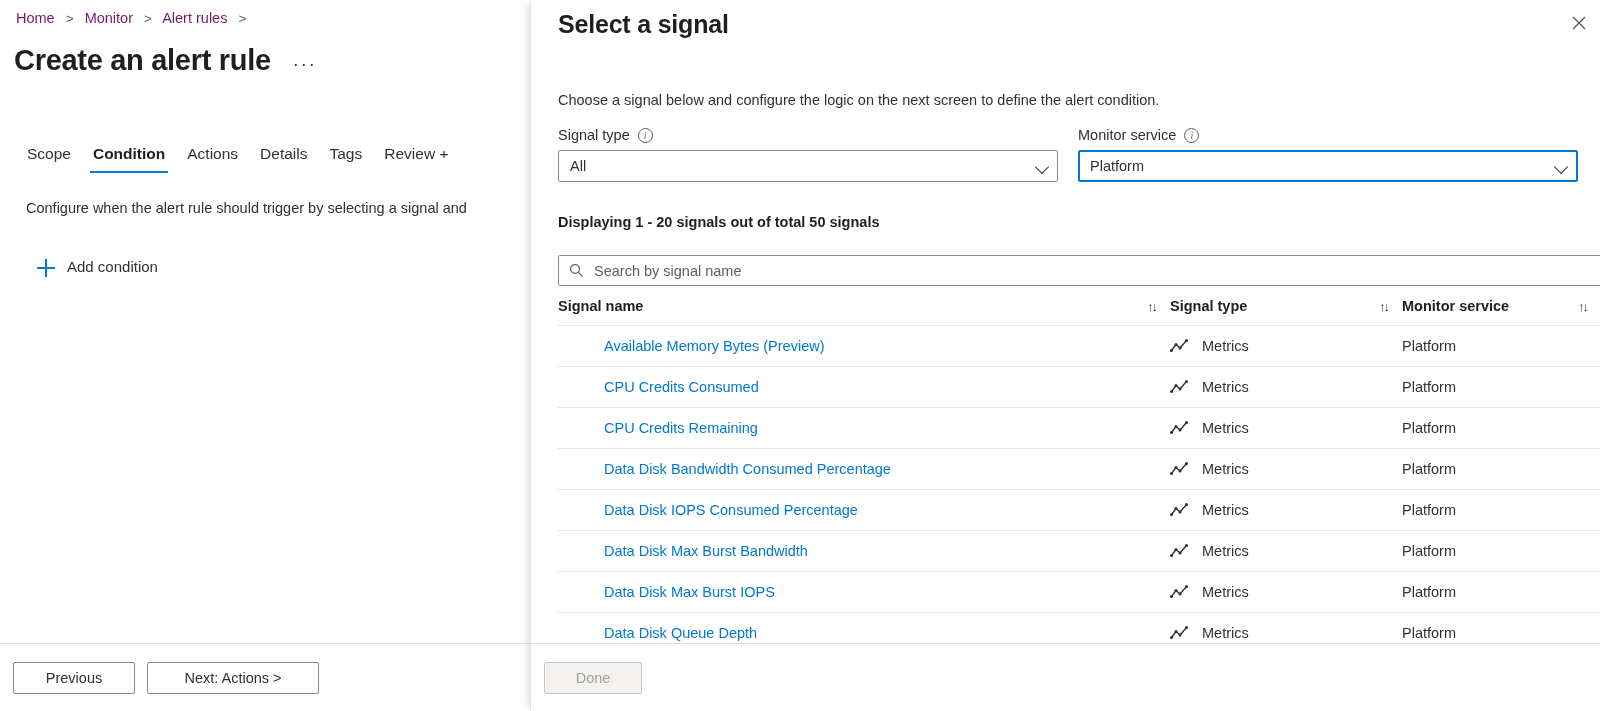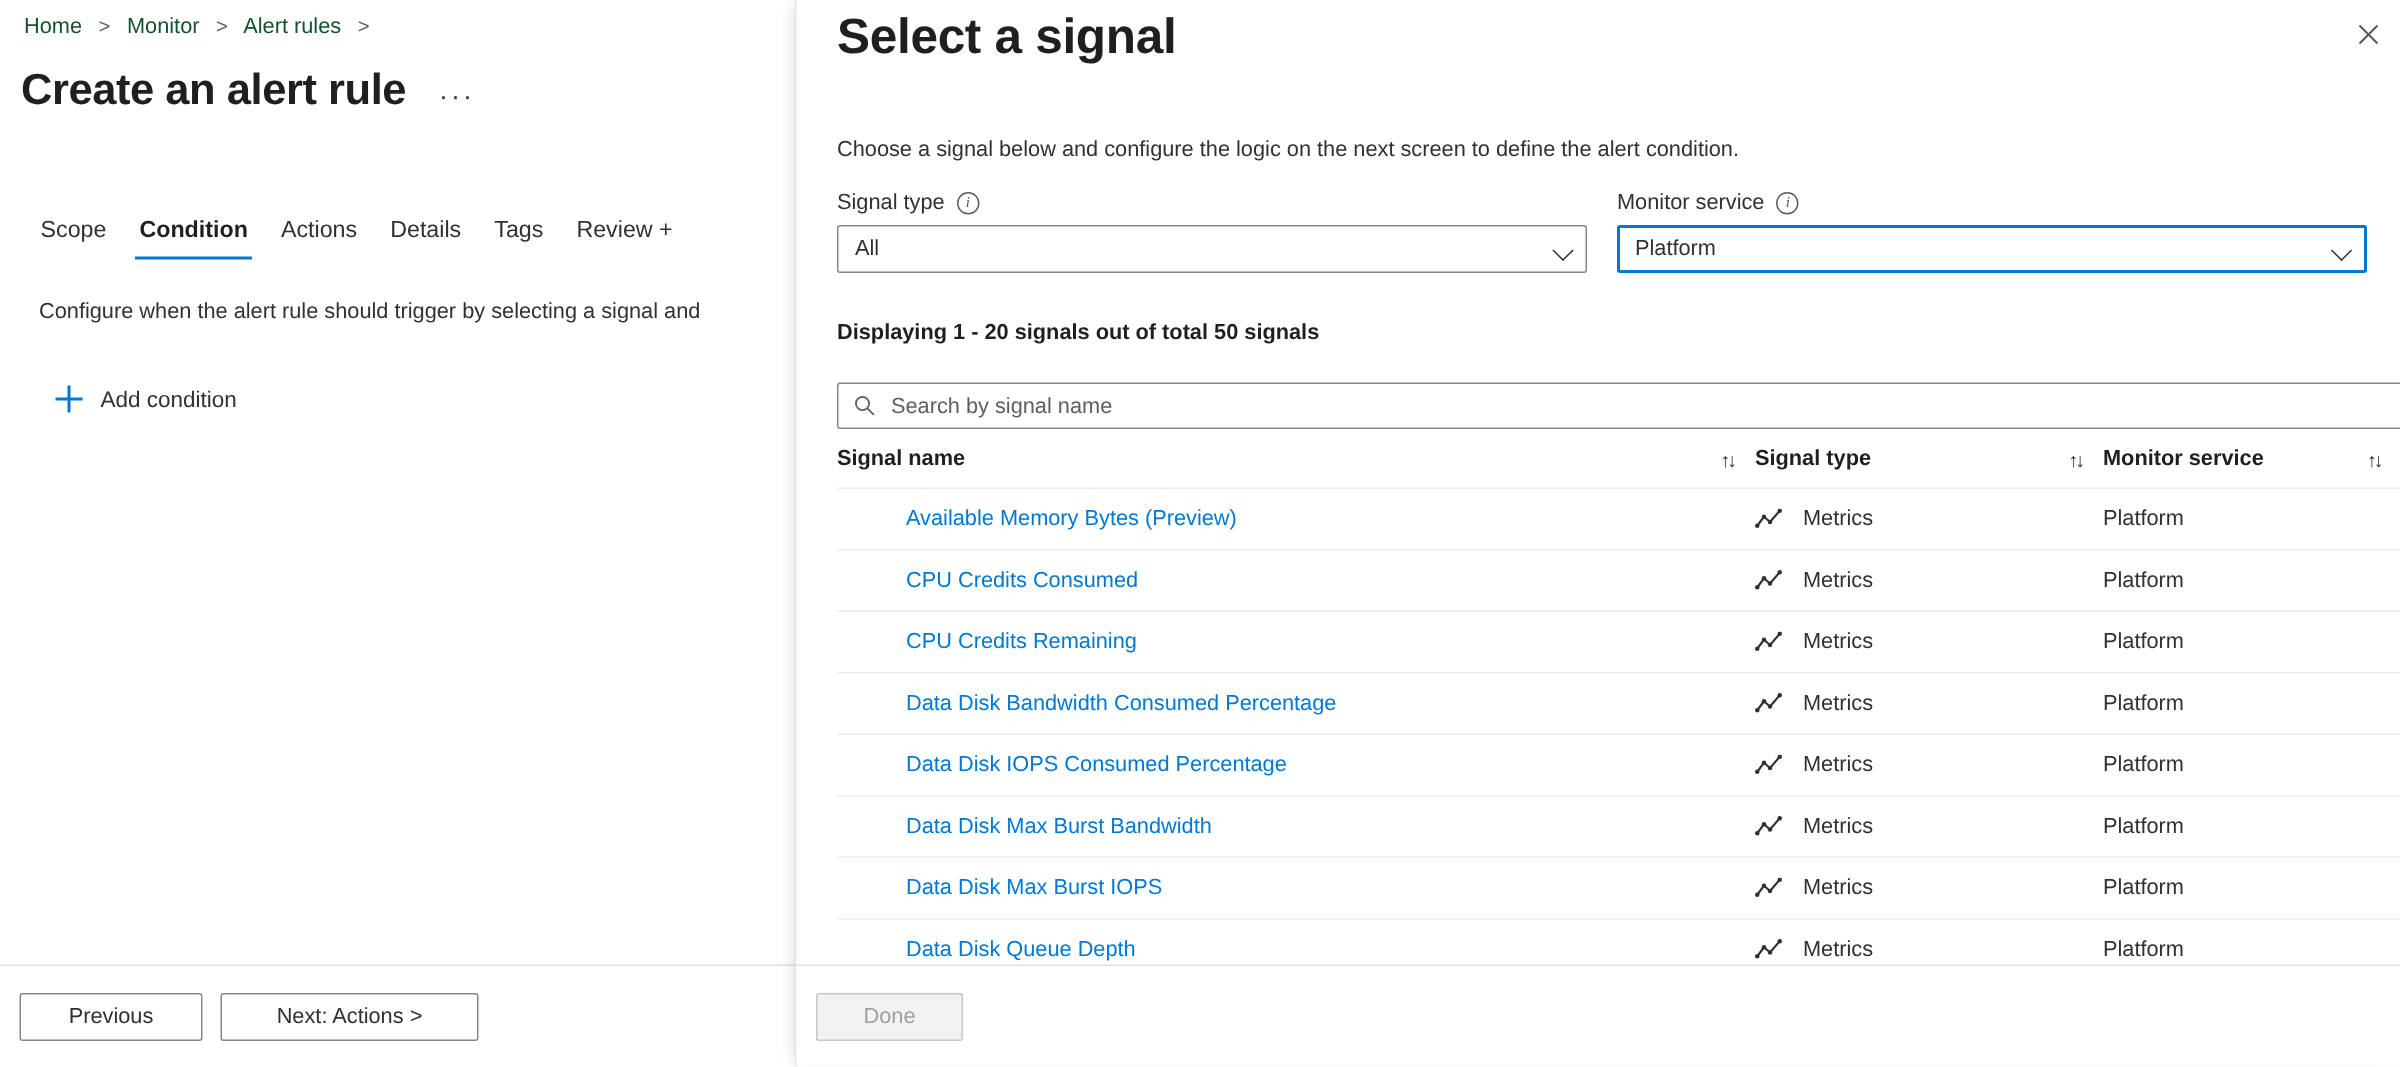--- a/index.html
+++ b/index.html
@@ -36,21 +36,21 @@
   .breadcrumb {
     position: absolute;
     left: 16px;
     top: 8px;
     font-size: 14.5px;
     line-height: 20px;
     white-space: nowrap;
     color: #0078d4;
   }
   .breadcrumb .crumb {
-    color: #14532d;
+    color: #701a75;
     cursor: pointer;
   }
   .breadcrumb .sep {
     color: #605e5c;
     margin: 0 7px;
     font-size: 13.5px;
   }
 
   .page-title-row {
     position: absolute;
@@ -115,21 +115,21 @@
     line-height: 20px;
     color: #323130;
     white-space: nowrap;
   }
 
   .add-condition {
     position: absolute;
     left: 37px;
     top: 257px;
     display: flex;
-    align-items: flex-start;
+    align-items: flex-end;
     cursor: pointer;
     white-space: nowrap;
   }
   .add-condition .plus {
     width: 18px; height: 18px;
     position: relative;
     margin-right: 12px;
   }
   .add-condition .plus::before,
   .add-condition .plus::after {
@@ -215,21 +215,21 @@
     width: 30px; height: 30px;
     cursor: pointer;
     opacity: 0.8;
   }
   .panel-close svg { display: block; }
 
   .panel-title {
     position: absolute;
     left: 27px;
     top: 5px;
-    font-size: 33px;
+    font-size: 25px;
     font-weight: 600;
     letter-spacing: -0.2px;
     color: #201f1e;
     line-height: 38px;
     white-space: nowrap;
   }
 
   .panel-sub {
     position: absolute;
     left: 27px;

